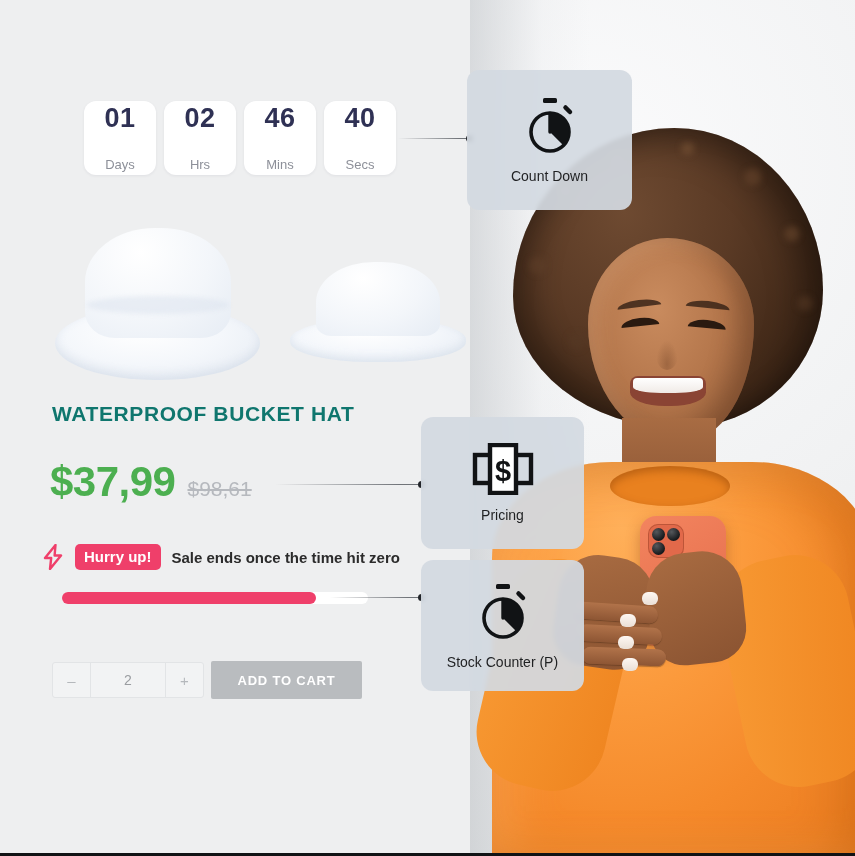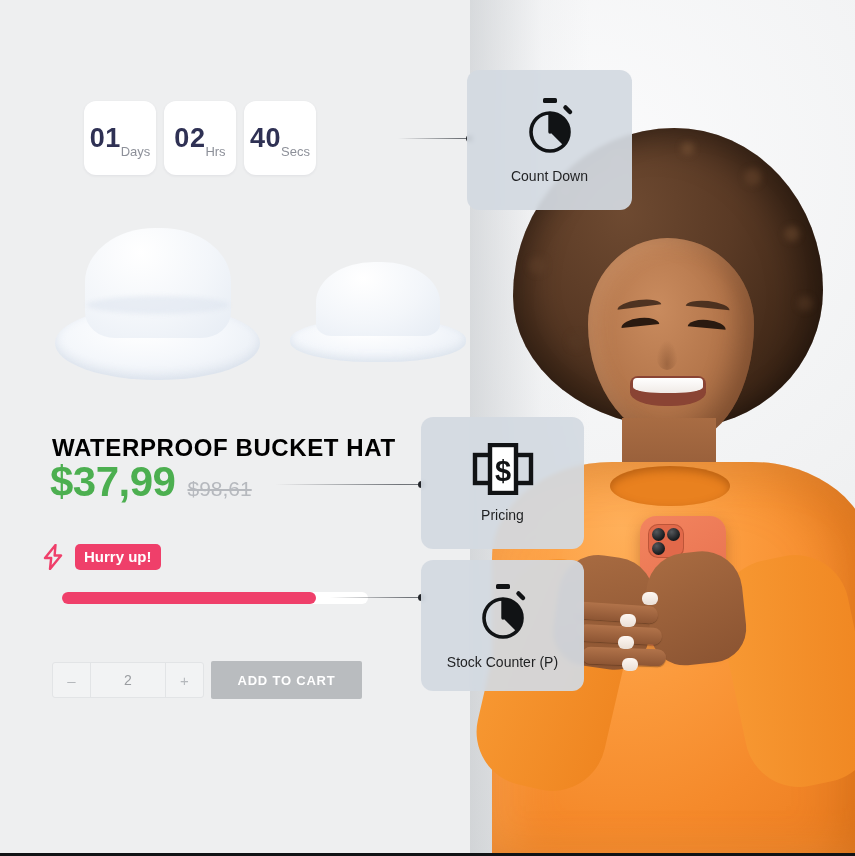--- a/index.html
+++ b/index.html
@@ -173,32 +173,32 @@
                 box-shadow: inset 0 -3px 8px rgba(196,207,222,.4); }
   #hat2 .crown { left: 26px; top: 0; width: 124px; height: 74px;
                  border-radius: 58px 58px 16px 16px / 40px 40px 12px 12px; }
 
   
   .countdown { position: absolute; left: 84px; top: 101px; display: flex; gap: 8px; }
   .cd-box {
     width: 72px; height: 74px;
     background: #ffffff;
     border-radius: 12px;
-    display: flex; flex-direction: row;
+    display: flex; flex-direction: column;
     align-items: center; justify-content: center;
     box-shadow: 0 1px 3px rgba(40,45,70,.07);
   }
   .cd-val { font-size: 27px; font-weight: bold; color: #2f3154; letter-spacing: .5px; line-height: 1; }
   .cd-lab { font-size: 13px; color: #8d9099; margin-top: 26px; line-height: 1; }
 
   
   .p-title {
-    position: absolute; left: 52px; top: 434px;
-    font-size: 24px; font-weight: bold; letter-spacing: .6px;
-    color: #000000;
+    position: absolute; left: 52px; top: 402px;
+    font-size: 21px; font-weight: bold; letter-spacing: .6px;
+    color: #0f766e;
   }
   .p-price-row { position: absolute; left: 50px; top: 458px; display: flex; align-items: baseline; gap: 12px; }
   .p-price { font-size: 42px; font-weight: bold; color: #4caf50; letter-spacing: -.5px; }
   .p-old { font-size: 21px; color: #b6b9be; text-decoration: line-through; }
 
   .hurry-row { position: absolute; left: 42px; top: 544px; display: flex; align-items: center; gap: 11px; }
   .bolt-ic { width: 22px; height: 26px; display: block; }
   .hurry-badge {
     background: #ef3f6a; color: #ffffff;
     font-size: 15px; font-weight: bold;
@@ -329,38 +329,43 @@
   <div class="countdown">
     <div class="cd-box">
       <div class="cd-val">01</div>
       <div class="cd-lab">Days</div>
     </div>
     <div class="cd-box">
       <div class="cd-val">02</div>
       <div class="cd-lab">Hrs</div>
     </div>
     <div class="cd-box">
+      <div class="cd-val">46</div>
+      <div class="cd-lab">Mins</div>
+    </div>
+    <div class="cd-box">
       <div class="cd-val">40</div>
       <div class="cd-lab">Secs</div>
     </div>
   </div>
 
   <div class="p-title">WATERPROOF BUCKET HAT</div>
   <div class="p-price-row">
     <span class="p-price">$37,99</span>
     <span class="p-old">$98,61</span>
   </div>
 
   <div class="hurry-row">
     <span>
       <svg class="bolt-ic" viewBox="0 0 22 26" fill="none">
         <path d="M13.5 1 L3 14 h6.2 L8 25 L19 11.5 h-6.4 Z" stroke="#ef3f6a" stroke-width="2.4" stroke-linejoin="round" fill="none"></path>
       </svg>
     </span>
     <span class="hurry-badge">Hurry up!</span>
+    <span class="hurry-text">Sale ends once the time hit zero</span>
   </div>
 
   <div class="bar-track">
     <div class="bar-fill" id="bar-fill" style="width: 83%;"></div>
   </div>
 
   <div class="qty">
     <button class="qty-btn minus">–</button>
     <div class="qty-val">2</div>
     <button class="qty-btn plus">+</button>

